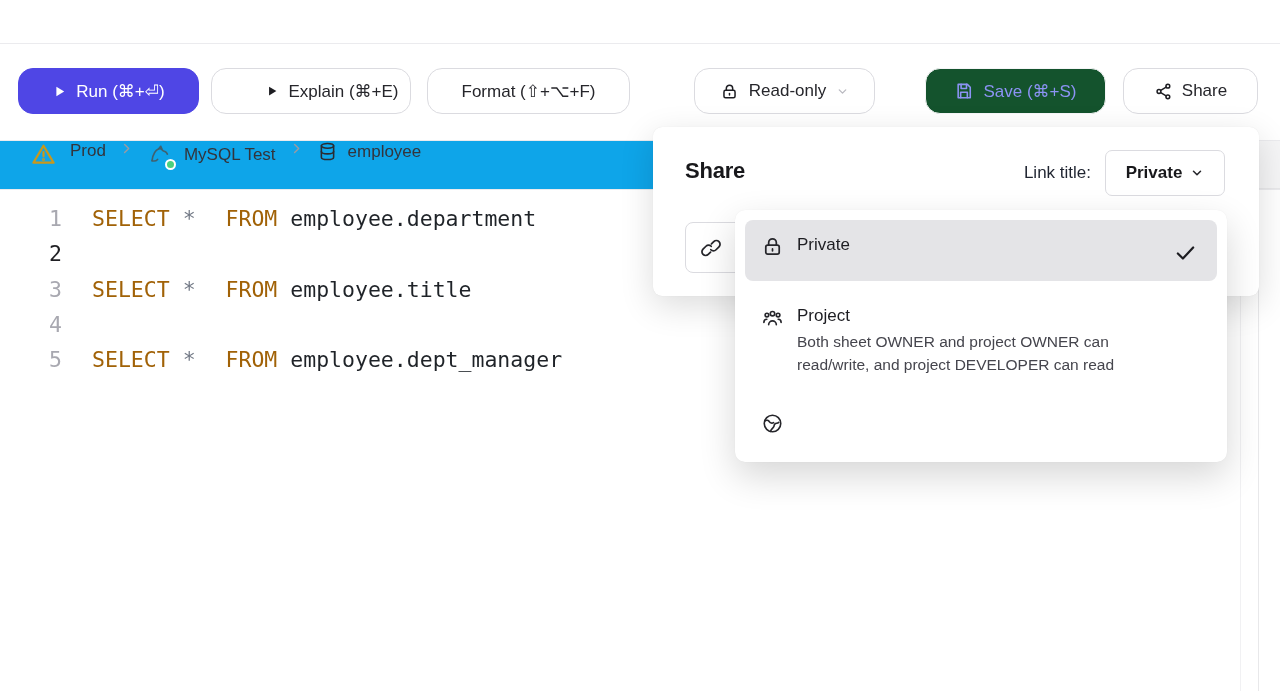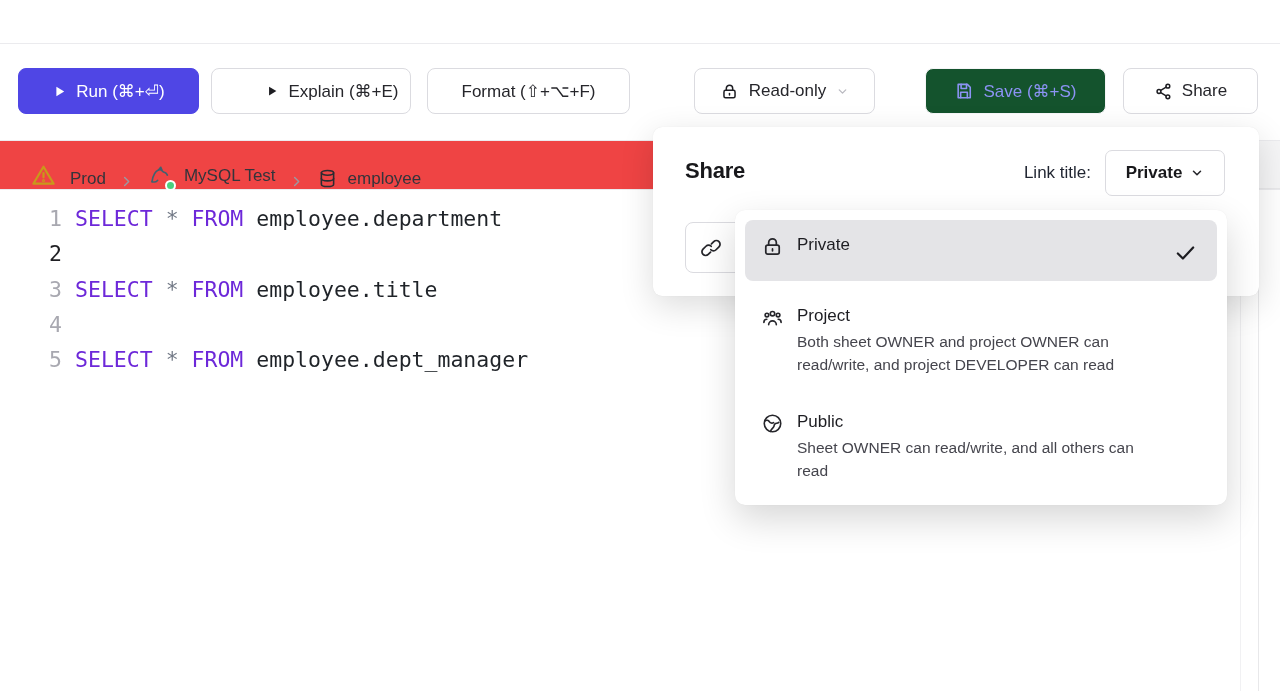--- a/index.html
+++ b/index.html
@@ -6,44 +6,44 @@
   body{
     width:1280px;height:691px;position:relative;overflow:hidden;
     background:#ffffff;
     font-family:"Liberation Sans", sans-serif;
     -webkit-font-smoothing:antialiased;
   }
   
   .topbar{position:absolute;left:0;top:0;width:1280px;height:43px;background:#fff;border-bottom:1px solid #ebebee;}
   
   .btn{position:absolute;top:68px;height:46px;box-sizing:border-box;display:flex;align-items:center;justify-content:center;gap:9px;
-       border:1px solid #dbdbe0;border-radius:8px;background:#fff;font-size:17px;color:#26262b;cursor:pointer;white-space:nowrap;}
+       border:1px solid #dbdbe0;border-radius:15px;background:#fff;font-size:17px;color:#26262b;cursor:pointer;white-space:nowrap;}
   .btn.primary{background:#4f46e5;border-color:#4f46e5;color:#ffffff;font-weight:500;}
   .btn.disabled{background:#14532d;border-color:#f5f5f7;color:#8c93f4;}
   #btn-run{left:18px;width:181px;}
   #btn-explain{left:211px;width:200px;padding-left:48px;}
   #btn-format{left:427px;width:203px;}
   #btn-readonly{left:694px;width:181px;gap:10px;}
   #btn-save{left:925px;width:181px;}
   #btn-share{left:1123px;width:135px;}
   .icn{display:inline-flex;align-items:center;justify-content:center;flex:none;}
   
   .crumbbar{position:absolute;left:0;top:140px;width:1280px;height:50px;box-sizing:border-box;
-            border-top:1px solid #ebebee;border-bottom:1px solid #ebebee;background:#ef4444;
-            display:flex;align-items:flex-end;padding-left:30px;gap:13px;font-size:17px;color:#34343b;}
+            border-top:1px solid #ebebee;border-bottom:1px solid #ebebee;background:#0ea5e9;
+            display:flex;align-items:flex-start;padding-left:30px;gap:13px;font-size:17px;color:#34343b;}
   .crumb{display:flex;align-items:center;gap:10px;cursor:pointer;}
   .mysql-wrap{position:relative;width:27px;height:27px;}
   .green-dot{position:absolute;right:-2px;bottom:-2px;width:11px;height:11px;border-radius:50%;background:#4bd07f;border:2px solid #fff;box-sizing:border-box;}
   
   .editor{position:absolute;left:0;top:201px;width:1240px;}
   .code-line{height:35.3px;display:flex;align-items:center;font-family:"DejaVu Sans Mono", monospace;font-size:21.5px;}
   .ln{width:62px;text-align:right;color:#a8a8b0;flex:none;}
   .ln.active{color:#1f1f23;}
   .code{margin-left:13px;white-space:pre;}
-  .kw{color:#6d28d9;}
+  .kw{color:#a16207;margin-left:17px;}
   .op{color:#717885;}
   .id{color:#1f2328;}
   
   .right-divider{position:absolute;left:1258px;top:141px;bottom:0;width:1px;background:#e8e8ea;}
   .right-strip-top{position:absolute;left:1259px;top:141px;width:21px;height:47px;background:#f5f5f6;border-bottom:1px solid #e8e8ea;}
   .faint-divider{position:absolute;left:1240px;top:190px;bottom:0;width:1px;background:#f1f1f3;}
   .blue-fragment{position:absolute;left:1250px;top:227px;width:9px;height:10px;background:#8187f0;border-radius:2px;}
   
   .share-panel{position:absolute;left:653px;top:127px;width:606px;height:169px;background:#fff;border-radius:9px;
                box-shadow:0 0 1px rgba(0,0,0,.10), 0 10px 34px rgba(0,0,0,.14);z-index:30;}
@@ -269,20 +269,15 @@
   </div>
 
   <div class="menu-item">
     <span class="mi-icon">
       <svg width="23" height="23" viewBox="0 0 24 24" fill="none" stroke="#26262b" stroke-width="1.7" stroke-linecap="round" stroke-linejoin="round">
         <circle cx="12" cy="12" r="8.6"></circle>
         <path d="M4 9.5c1.8-1.6 3.8-.8 4.8.7 1 1.4 2.8 1.9 4.3.8"></path>
         <path d="M10 20.2c.4-2.4 2.3-3.1 3.2-4.6.7-1.2.3-2.5 1.5-3.3 1-.7 2.6-.4 3.8-1.5"></path>
       </svg>
     </span>
-    <span class="mi-text">
-      <div class="mi-title">Public</div>
-      <div class="mi-desc">Sheet OWNER can read/write, and all others can
-read</div>
-    </span>
   </div>
 
 </div>
 
 </body></html>

